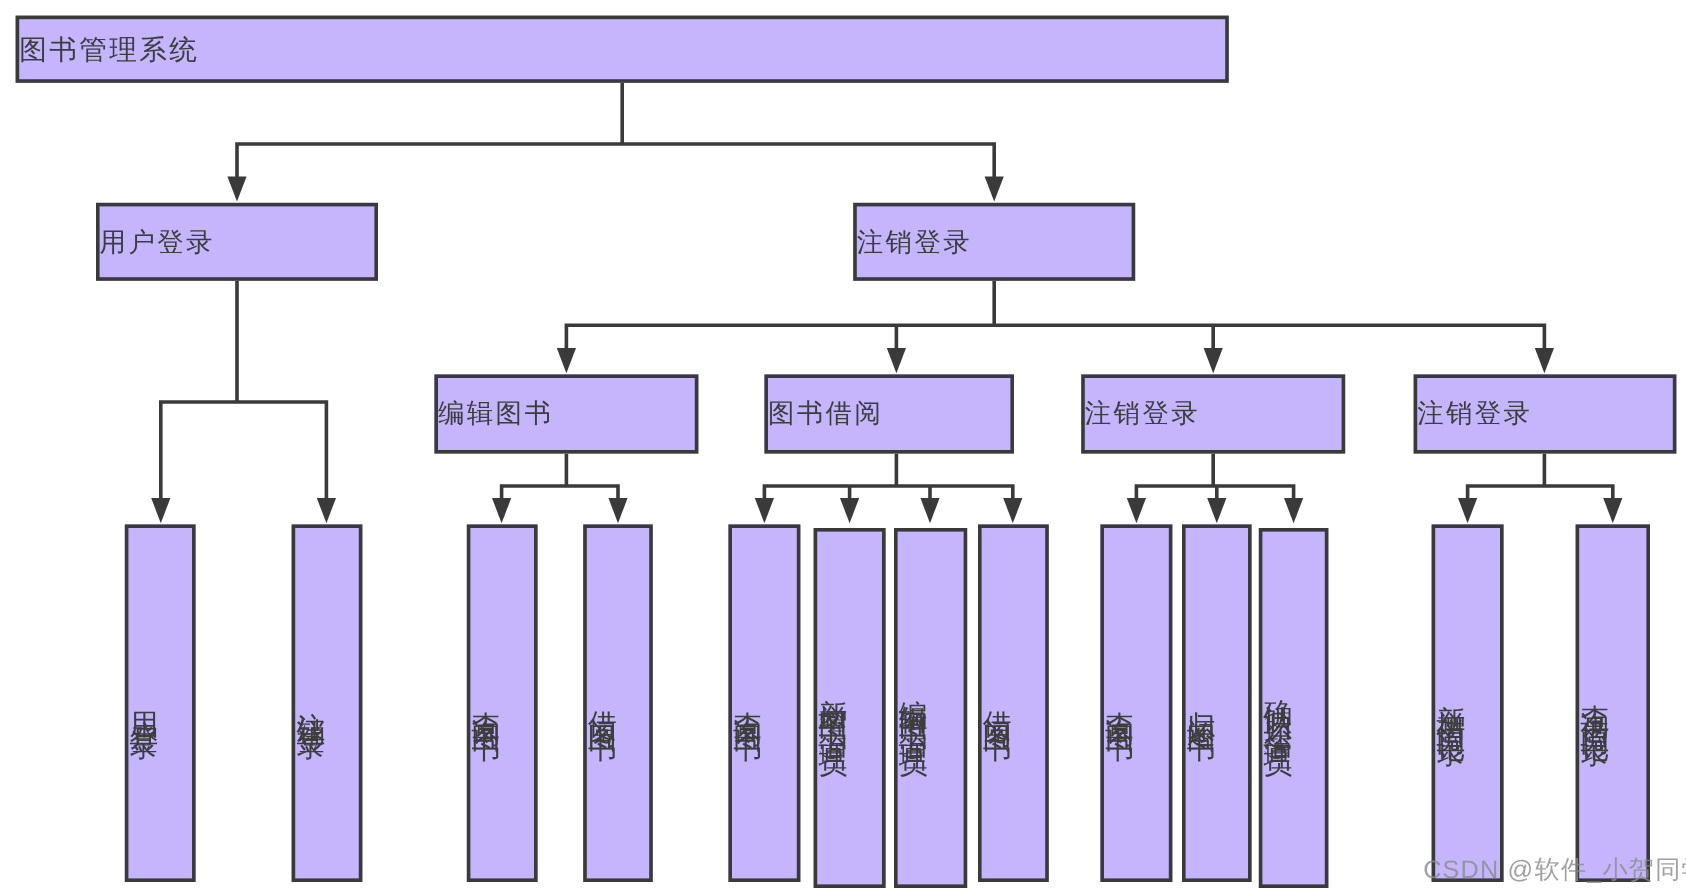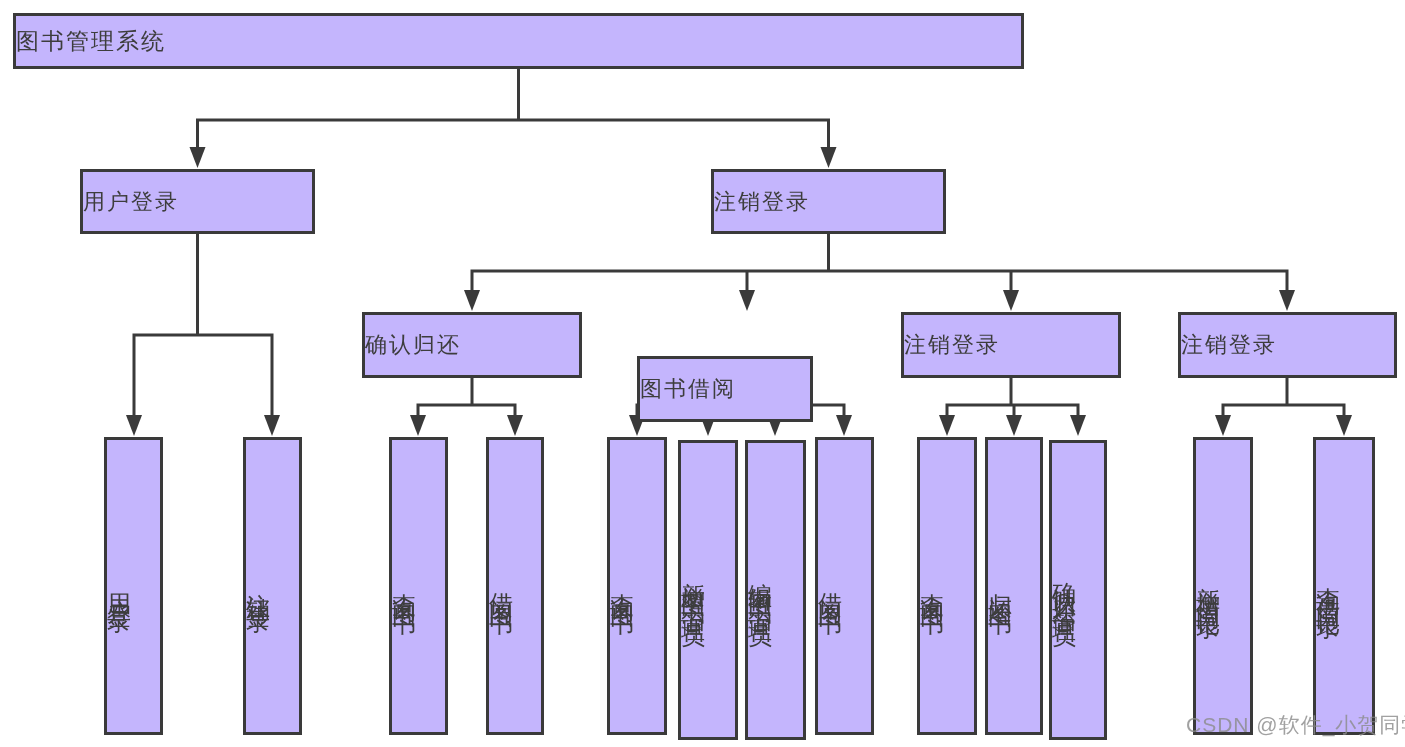--- a/index.html
+++ b/index.html
@@ -116,23 +116,23 @@
   </div>
 
   <div class="node hbox" style="left:80px; top:169px; width:235px; height:65px;">
     <span>用户登录</span>
   </div>
   <div class="node hbox" style="left:711px; top:169px; width:235px; height:65px;">
     <span>注销登录</span>
   </div>
 
   <div class="node hbox" style="left:362px; top:312px; width:220px; height:66px;">
-    <span>确认归还</span>
+    <span>编辑图书</span>
   </div>
-  <div class="node hbox" style="left:637px; top:312px; width:176px; height:66px;margin-top:44px;">
+  <div class="node hbox" style="left:637px; top:312px; width:208px; height:66px;">
     <span>图书借阅</span>
   </div>
   <div class="node hbox" style="left:901px; top:312px; width:220px; height:66px;">
     <span>注销登录</span>
   </div>
   <div class="node hbox" style="left:1178px; top:312px; width:219px; height:66px;">
     <span>注销登录</span>
   </div>
 
   <div class="node vbox" style="left:104px; top:437px; width:59px; height:298px;">

